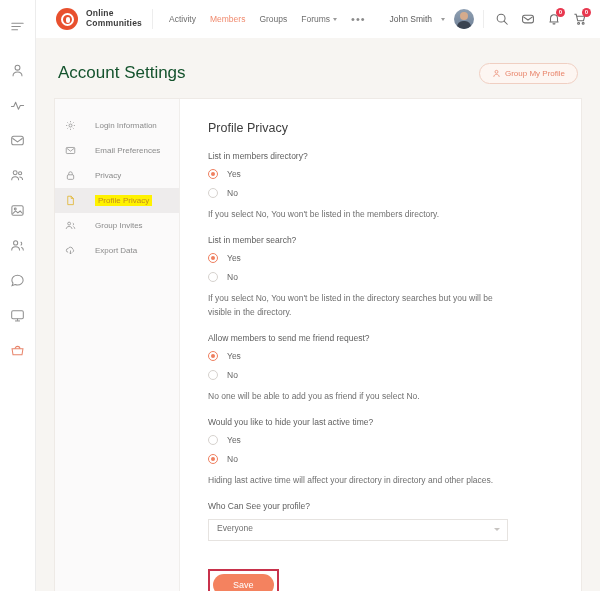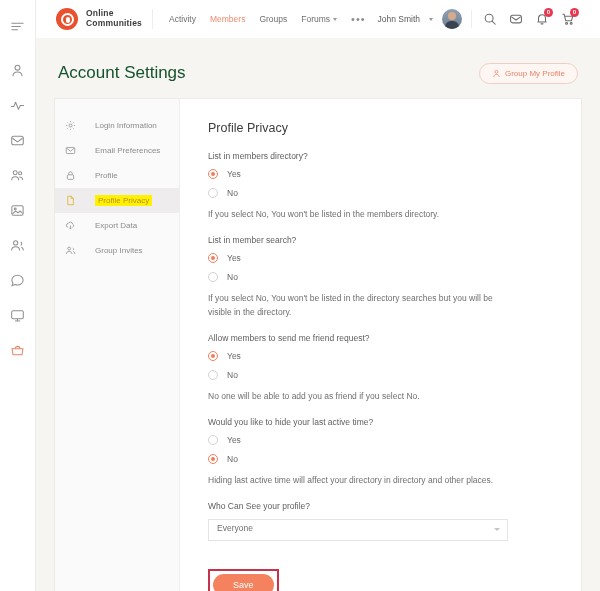--- a/index.html
+++ b/index.html
@@ -72,21 +72,21 @@
   .topnav-item.active { color: #f08a6e; }
   .caret {
     width: 0; height: 0; border-left: 2.5px solid transparent;
     border-right: 2.5px solid transparent; border-top: 3px solid #9a9a9a;
     display: inline-block;
   }
   .dots { letter-spacing: 1px; color: #8a8a8a; font-size: 11px; line-height: 6px; }
 
   #header-right {
     margin-left: auto; display: flex; align-items: center; gap: 9px;
-    padding-right: 24px;
+    padding-right: 12px;
   }
   #user-name { font-size: 8.5px; color: #5b5b5b; cursor: pointer; }
   #avatar {
     width: 20px; height: 20px; border-radius: 50%;
     background: linear-gradient(#8fa0b3, #6f8096);
     position: relative; overflow: hidden; cursor: pointer;
   }
   #avatar::before {
     content: ""; position: absolute; left: 6px; top: 3px;
     width: 8px; height: 8px; border-radius: 50%; background: #d5ab8c;
@@ -381,47 +381,47 @@
             <path d="M2.4 4.6 8 9l5.6-4.4"></path>
         </svg>
         <span class="nav-label">Email Preferences</span>
       </div>
 
       <div class="nav-item">
         <svg viewBox="0 0 16 16" fill="none" stroke="currentColor" stroke-width="1.1">
           <rect x="3.4" y="7" width="9.2" height="6.6" rx="1.6"></rect>
             <path d="M5.4 7V5.2a2.6 2.6 0 0 1 5.2 0V7"></path>
         </svg>
-        <span class="nav-label">Profile</span>
+        <span class="nav-label">Privacy</span>
       </div>
 
       <div class="nav-item active">
         <svg viewBox="0 0 16 16" fill="none" stroke="currentColor" stroke-width="1.1">
           <path d="M4 1.8h5l3.2 3.2v9H4Z"></path>
             <path d="M9 1.8V5h3.2"></path>
         </svg>
         <span class="nav-label">Profile Privacy</span>
-      </div>
-
-      <div class="nav-item">
-        <svg viewBox="0 0 16 16" fill="none" stroke="currentColor" stroke-width="1.1">
-          <path d="M4.4 10.4a2.6 2.6 0 0 1 .3-5.2 3.4 3.4 0 0 1 6.5.8 2.4 2.4 0 0 1-.2 4.4"></path>
-          <path d="M8 8v4.6M6.4 11.2 8 12.9l1.6-1.7"></path>
-        </svg>
-        <span class="nav-label">Export Data</span>
       </div>
 
       <div class="nav-item">
         <svg viewBox="0 0 16 16" fill="none" stroke="currentColor" stroke-width="1.1">
           <circle cx="6" cy="5.2" r="2.1"></circle>
             <path d="M1.8 13c0-2.2 1.8-3.6 4.2-3.6s4.2 1.4 4.2 3.6"></path>
           <path d="M11.4 4.4a1.9 1.9 0 0 1 0 3.4"></path>
             <path d="M12 9.6c1.4.4 2.2 1.5 2.2 3.2"></path>
         </svg>
         <span class="nav-label">Group Invites</span>
+      </div>
+
+      <div class="nav-item">
+        <svg viewBox="0 0 16 16" fill="none" stroke="currentColor" stroke-width="1.1">
+          <path d="M4.4 10.4a2.6 2.6 0 0 1 .3-5.2 3.4 3.4 0 0 1 6.5.8 2.4 2.4 0 0 1-.2 4.4"></path>
+          <path d="M8 8v4.6M6.4 11.2 8 12.9l1.6-1.7"></path>
+        </svg>
+        <span class="nav-label">Export Data</span>
       </div>
     </div>
 
     <div id="form-area">
       <div id="form-title">Profile Privacy</div>
 
       
       <div class="q-block">
         <div class="q-label">List in members directory?</div>
         <div class="radio-row">

